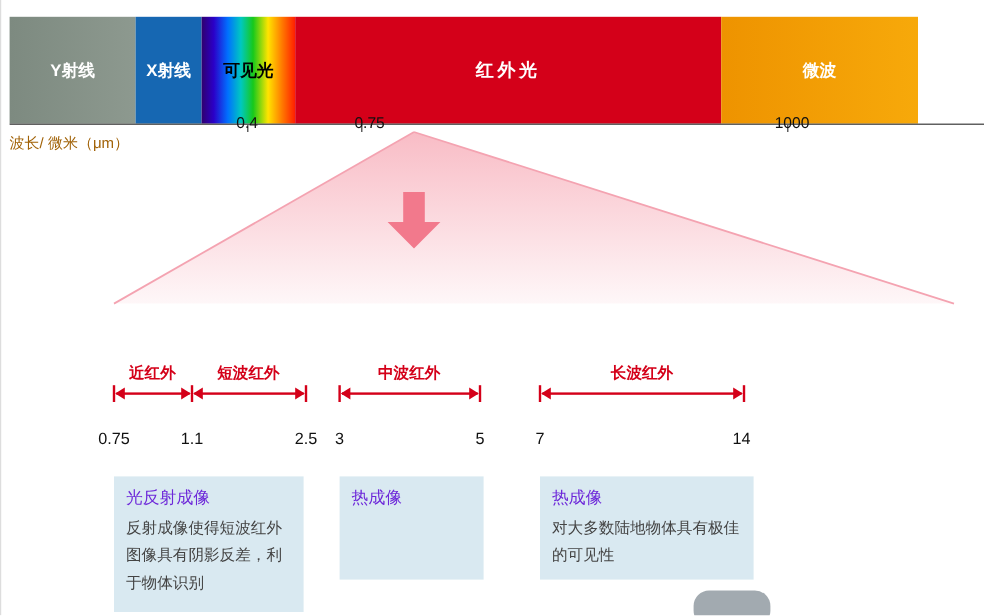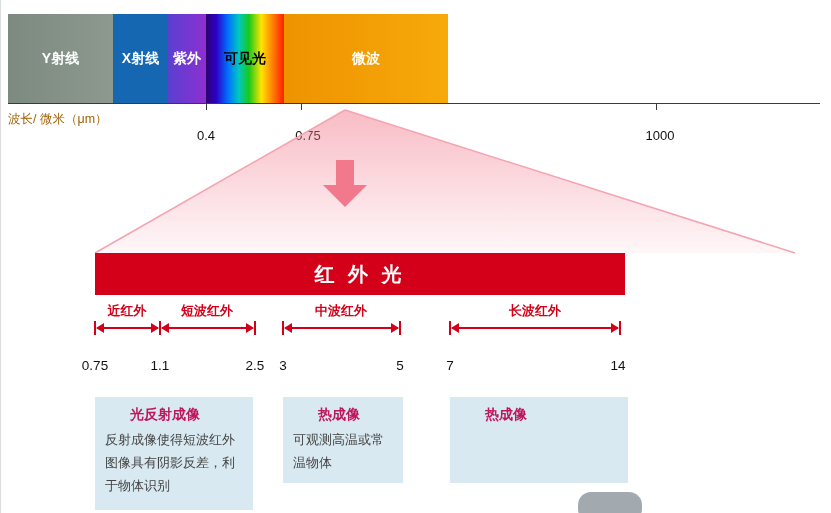--- a/index.html
+++ b/index.html
@@ -17,21 +17,21 @@
   .seg-uv      { width:38px;  background:linear-gradient(90deg,#5a40d0,#8d2fd0); }
   .seg-visible { width:78px;  color:#000;
                  background:linear-gradient(90deg,#30006e 0%,#2b00c8 13%,#0070ff 28%,
                  #00c8c0 42%,#17c91b 55%,#ffe400 71%,#ff7a00 86%,#ff1e00 100%); }
   .seg-ir      { width:355px; background:#d40019; font-size:15px; letter-spacing:3px; }
   .seg-micro   { width:164px; background:linear-gradient(90deg,#ee9300,#f7a90a); }
 
   .axis-line  { position:absolute; left:8px; top:103px; width:812px; height:1px; background:#3a3a3a; }
   .axis-tick  { position:absolute; top:104px; width:1px; height:6px; background:#3a3a3a; }
   .axis-label { position:absolute; left:8px; top:111px; font-size:12.5px; color:#a16207; }
-  .tick-label { position:absolute; top:128px; font-size:13px; color:#111; transform:translateX(-50%); }
+  .tick-label { position:absolute; top:95px; font-size:13px; color:#111; transform:translateX(-50%); }
 
   
   .funnel-svg { position:absolute; left:0; top:0; pointer-events:none; }
 
   
   .detail-bar { position:absolute; left:95px; top:253px; width:530px; height:42px;
                 background:#d40019; color:#fff; font-size:20px; font-weight:bold;
                 display:flex; align-items:center; justify-content:center; letter-spacing:4px; }
 
   .band-label { position:absolute; top:302px; transform:translateX(-50%);
@@ -41,21 +41,21 @@
                 border-top:5px solid transparent; border-bottom:5px solid transparent; }
   .range-arrow::before { left:-1px;  border-right:8px solid #d40019; }
   .range-arrow::after  { right:-1px; border-left:8px solid #d40019; }
   .end-tick { position:absolute; top:321px; width:2px; height:14px; background:#d40019;
               transform:translateX(-50%); }
   .scale-num { position:absolute; top:358px; transform:translateX(-50%);
                font-size:13.5px; color:#111; }
 
   
   .info-box  { position:absolute; background:#d9e9f1; padding:9px 10px; }
-  .info-title{ color:#be185d; font-weight:bold; font-size:14px; margin-bottom:5px;margin-left:25px; }
+  .info-title{ color:#6d28d9; font-weight:normal; font-size:14px; margin-bottom:5px; }
   .info-body { font-size:13px; color:#444; line-height:1.75; }
   .box-1 { left:95px;  top:397px; width:158px; height:113px; }
   .box-2 { left:283px; top:397px; width:120px; height:86px; }
   .box-3 { left:450px; top:397px; width:178px; height:86px; }
 
   .watermark { position:absolute; left:578px; top:492px; width:64px; height:30px;
                background:#98a1a7; border-radius:13px; opacity:.9; }
 </style>
 </head>
 <body>
@@ -63,25 +63,25 @@
 <div class="page">
   <div class="left-edge"></div>
 
   <div class="specbar">
     <div class="seg seg-gamma">
       <span>Y射线</span>
     </div>
     <div class="seg seg-xray">
       <span>X射线</span>
     </div>
-    <div class="seg seg-uv">
-      <span>紫外</span>
-    </div>
     <div class="seg seg-visible">
       <span>可见光</span>
+    </div>
+    <div class="seg seg-ir">
+      <span>红外光</span>
     </div>
     <div class="seg seg-micro">
       <span>微波</span>
     </div>
   </div>
 
   <div class="axis-line"></div>
   <div class="axis-tick" style="left:206px;"></div>
   <div class="axis-tick" style="left:301px;"></div>
   <div class="axis-tick" style="left:656px;"></div>
@@ -96,23 +96,20 @@
         <stop offset="0" stop-color="#f2798c" stop-opacity="0.50"></stop>
         <stop offset="1" stop-color="#f2798c" stop-opacity="0.06"></stop>
       </linearGradient>
     </defs>
     <polygon points="345,110 95,253 795,253" fill="url(#pinkFade)"></polygon>
     <line x1="345" y1="110" x2="95" y2="253" stroke="#f4a3b1" stroke-width="1.5"></line>
     <line x1="345" y1="110" x2="795" y2="253" stroke="#f4a3b1" stroke-width="1.5"></line>
     <polygon points="336,160 354,160 354,185 367,185 345,207 323,185 336,185" fill="#f2798c"></polygon>
   </svg>
 
-  <div class="detail-bar">
-    <span>红 外 光</span>
-  </div>
 
   <div class="band-label" style="left:127px;">近红外</div>
   <div class="band-label" style="left:207px;">短波红外</div>
   <div class="band-label" style="left:341px;text-align:right;">中波红外</div>
   <div class="band-label" style="left:535px;">长波红外</div>
 
   <div class="range-arrow" style="left:97px;  width:61px;"></div>
   <div class="range-arrow" style="left:162px; width:91px;"></div>
   <div class="range-arrow" style="left:285px; width:113px;"></div>
   <div class="range-arrow" style="left:452px; width:166px;"></div>
@@ -131,20 +128,20 @@
   <span class="scale-num" style="left:400px;">5</span>
   <span class="scale-num" style="left:450px;">7</span>
   <span class="scale-num" style="left:618px;">14</span>
 
   <div class="info-box box-1">
     <div class="info-title">光反射成像</div>
     <div class="info-body">反射成像使得短波红外图像具有阴影反差，利于物体识别</div>
   </div>
   <div class="info-box box-2">
     <div class="info-title">热成像</div>
-    <div class="info-body">可观测高温或常温物体</div>
   </div>
   <div class="info-box box-3">
     <div class="info-title">热成像</div>
+    <div class="info-body">对大多数陆地物体具有极佳的可见性</div>
   </div>
 
   <div class="watermark"></div>
 </div>
 
 </body></html>

